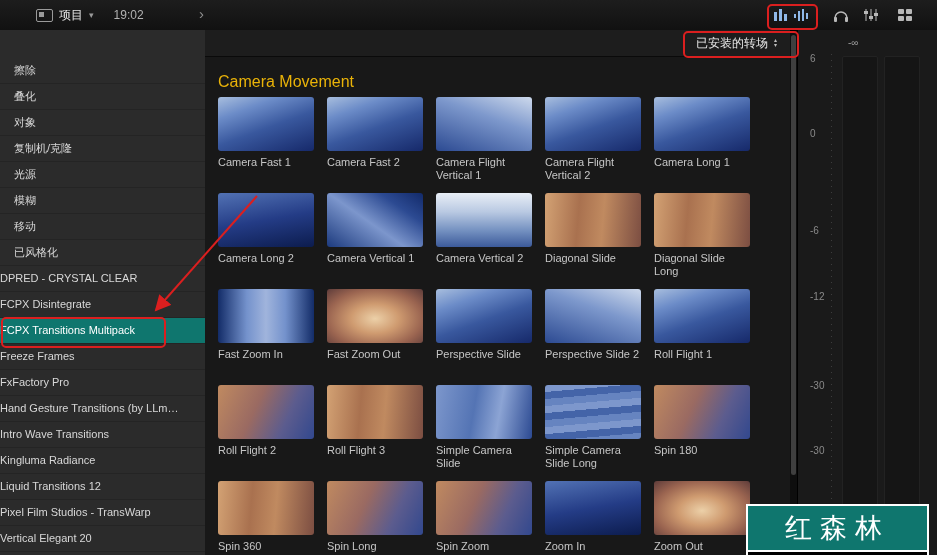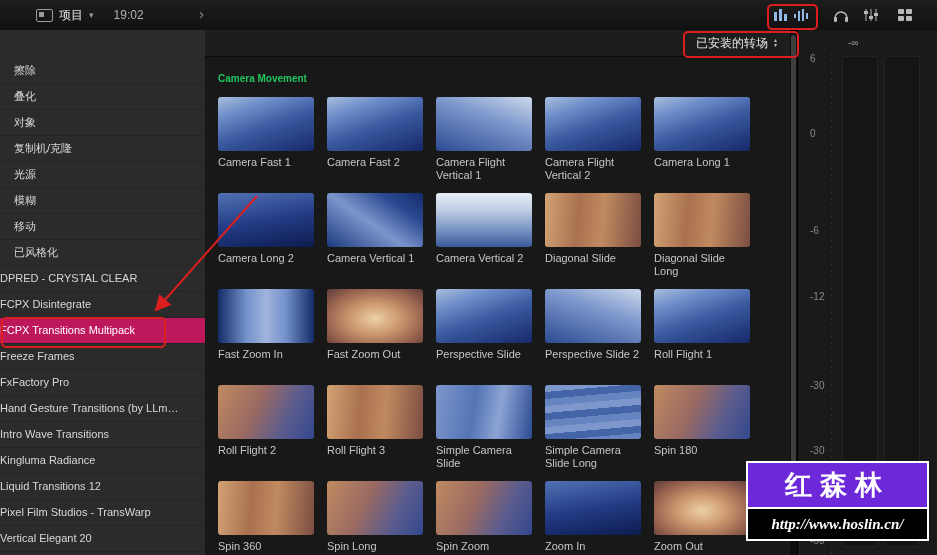--- a/index.html
+++ b/index.html
@@ -21,29 +21,29 @@
 
   
   .sidebar{position:absolute;left:0;top:30px;width:205px;height:525px;background:#2b2b2b;border-right:1px solid #000;}
   .side-header{height:28px;line-height:28px;padding-left:8px;font-size:12px;color:#d2d2d2;
                background:linear-gradient(#3a3a3a,#2d2d2d);border-bottom:1px solid #1a1a1a;}
   .side-list{position:absolute;left:0;top:28px;right:0;bottom:0;overflow:hidden;}
   .side-item{height:25px;line-height:25px;font-size:11px;color:#d8d8d8;border-bottom:1px solid #242424;
              white-space:nowrap;overflow:hidden;cursor:default;}
   .side-item.cat{padding-left:14px;}
   .side-item.plug{padding-left:0;}
-  .side-item.selected{background:#be185d;color:#fff;}
+  .side-item.selected{background:#0f766e;color:#fff;}
 
   
   .main{position:absolute;left:205px;top:30px;width:585px;height:525px;background:#181818;}
   .main-header{position:absolute;left:0;top:0;right:0;height:26px;background:#1d1d1d;border-bottom:1px solid #0a0a0a;}
   .dropdown{position:absolute;right:6px;top:3px;height:20px;padding:0 7px;display:flex;align-items:center;gap:6px;
             font-size:12px;color:#eaeaea;text-align:center;}
   .dd-chev{display:flex;flex-direction:column;font-size:6px;line-height:5px;color:#bdbdbd;}
-  .section-title{position:absolute;left:13px;top:43px;font-size:10px;font-weight:bold;color:#22c55e;}
+  .section-title{position:absolute;left:13px;top:43px;font-size:16px;font-weight:normal;color:#eab308;}
   .grid{position:absolute;left:13px;top:67px;display:grid;grid-template-columns:repeat(5,96px);column-gap:13px;}
   .cell{height:96px;}
   .thumb{width:96px;height:54px;border-radius:3px;}
   .tlabel{margin-top:5px;font-size:11px;line-height:13px;color:#c6c6c6;}
 
   
   .v-blue       {background:linear-gradient(160deg,#a8bede 0%,#6c8cc8 25%,#39589e 55%,#16296a 100%);}
   .v-blue2      {background:linear-gradient(200deg,#cdd9ec 0%,#7d98cc 40%,#2c4a92 100%);}
   .v-blue-dark  {background:linear-gradient(170deg,#5272b4 0%,#243c86 50%,#0c1c4e 100%);}
   .v-blue-light {background:linear-gradient(180deg,#e8eef6 0%,#b9c9e2 35%,#7390c0 70%,#3c5a9a 100%);}
@@ -62,22 +62,22 @@
   
   .meters{position:absolute;left:797px;top:30px;width:140px;height:525px;background:#1a1a1a;border-left:1px solid #000;}
   .meter-peak{position:absolute;left:50px;top:7px;font-size:10px;color:#9a9a9a;}
   .meter-ticks{position:absolute;left:33px;top:24px;bottom:0;width:1px;
                background:repeating-linear-gradient(180deg,#3c3c3c 0 1px,transparent 1px 6px);}
   .meter-ch{position:absolute;top:26px;bottom:8px;width:34px;background:#151515;border:1px solid #222;border-radius:2px;}
   .mnum{position:absolute;left:12px;font-size:10px;color:#8a8a8a;}
 
   
   .wm{position:absolute;left:746px;top:461px;width:183px;z-index:50;}
-  .wm-title{background:#6d28d9;border:2px solid #fff;height:44px;display:flex;align-items:center;justify-content:center;
-            font-family:"Liberation Serif",serif;font-weight:bold;font-size:27px;letter-spacing:8px;color:#fff;}
+  .wm-title{background:#0f766e;border:2px solid #fff;height:44px;display:flex;align-items:center;justify-content:center;
+            font-family:"Liberation Serif",serif;font-weight:normal;font-size:27px;letter-spacing:8px;color:#fff;margin-top:43px;}
   .wm-url{background:#000;border:2px solid #fff;margin-top:-2px;height:30px;display:flex;align-items:center;justify-content:center;
           font-family:"Liberation Serif",serif;font-weight:bold;font-style:italic;font-size:15px;color:#fff;}
 
   
   .anno-box{position:absolute;border:2px solid #db1f1f;border-radius:5px;z-index:60;pointer-events:none;}
   #anno-top{left:767px;top:4px;width:47px;height:22px;}
   #anno-dropdown{left:683px;top:31px;width:112px;height:23px;}
   #anno-sidebar{left:1px;top:317px;width:161px;height:27px;}
   .anno-arrow{position:absolute;left:0;top:0;z-index:60;pointer-events:none;}
 </style>

